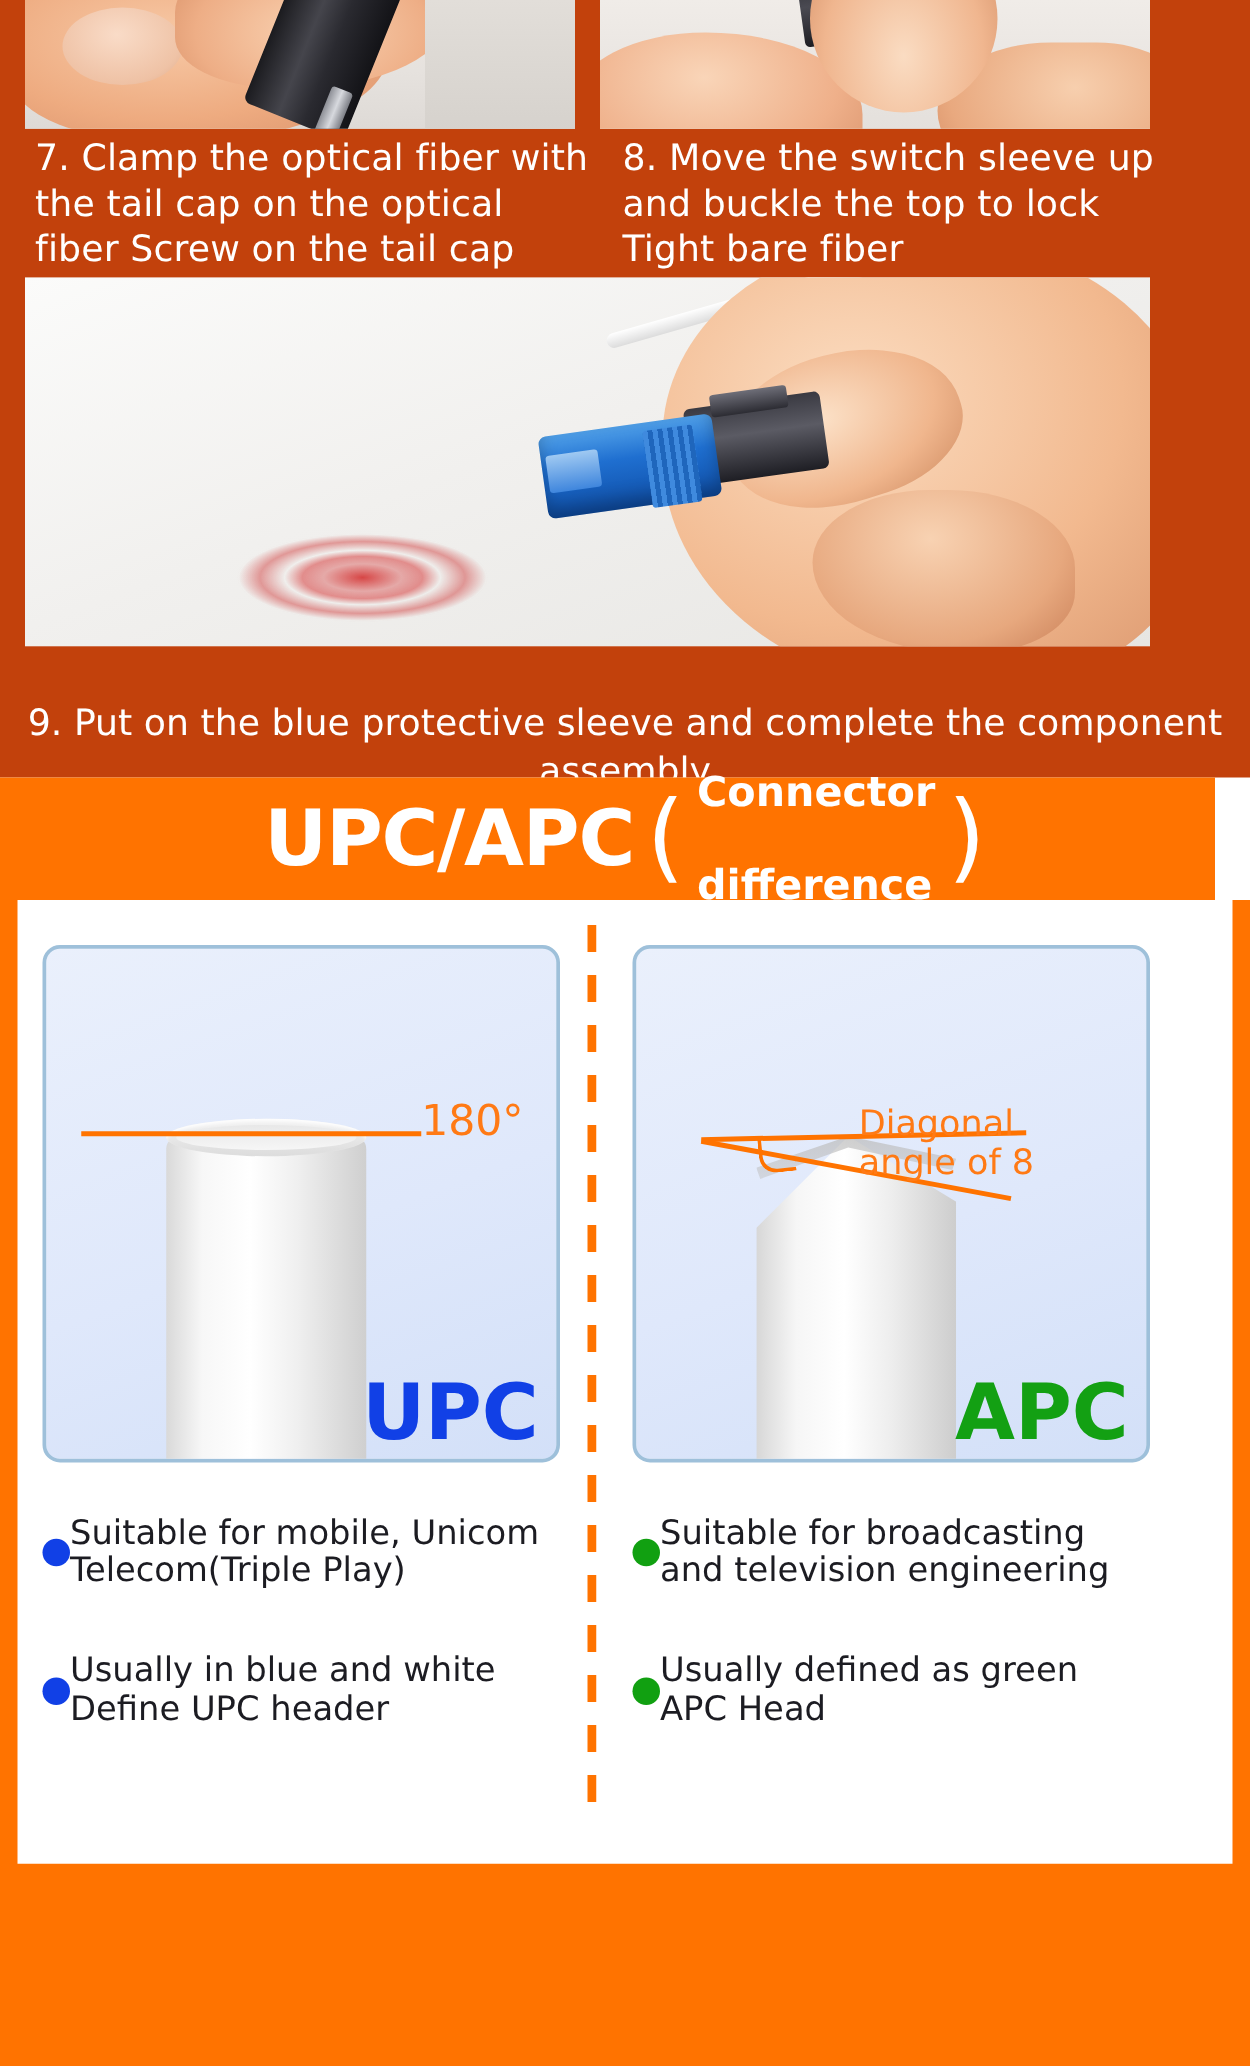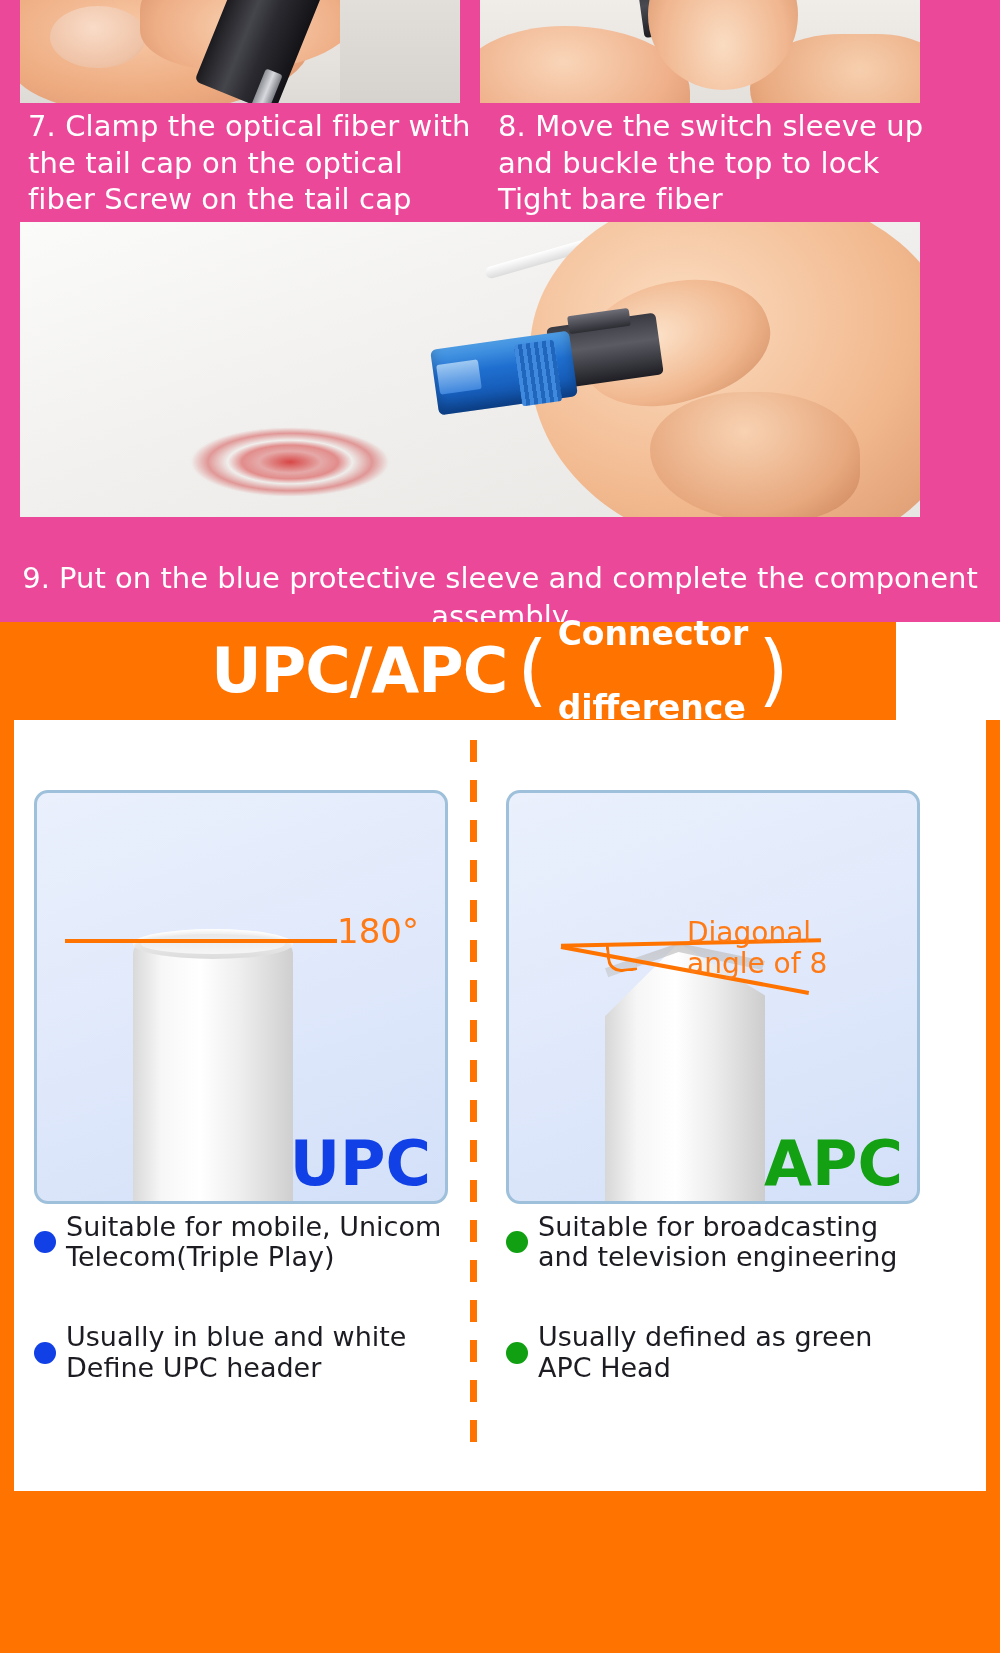--- a/index.html
+++ b/index.html
@@ -1,20 +1,20 @@
 <!DOCTYPE html>
 <html><head>
 <meta charset="utf-8">
 <style>
   html,body{margin:0;padding:0;background:#fff;}
   body{width:1000px;height:1653px;font-family:"DejaVu Sans","Liberation Sans",sans-serif;-webkit-font-smoothing:antialiased;}
   .page{position:relative;width:1000px;height:1653px;overflow:hidden;background:#fff;}
 
   
-  .steps{position:absolute;left:0;top:0;width:1000px;height:622px;background:#ec4899;}
+  .steps{position:absolute;left:0;top:0;width:1000px;height:622px;background:#c2410c;}
   .photo-row{position:absolute;display:flex;gap:20px;left:20px;top:0;}
   .photo{position:relative;overflow:hidden;background:#e9e7e4;}
   .ph7{width:440px;height:103px;}
   .ph8{width:440px;height:103px;}
 
   
   .ph7 .bg{position:absolute;inset:0;background:
       linear-gradient(180deg,#efe7e0 0%,#e6e2de 55%,#dedad6 100%);}
   .ph7 .finger{position:absolute;left:-10px;top:-6px;width:300px;height:120px;border-radius:0 0 70% 50%;
       background:radial-gradient(ellipse at 40% 30%,#f7c9a6 0%,#eeab80 55%,#d8906a 100%);}
@@ -70,37 +70,37 @@
   .ph9 .fcBlack{position:absolute;left:530px;top:98px;width:110px;height:62px;transform:rotate(-8deg);
       background:linear-gradient(180deg,#3a3a42 0%,#5b5b64 42%,#1e1e24 100%);border-radius:5px;}
   .ph9 .fcLatch{position:absolute;left:548px;top:90px;width:62px;height:18px;transform:rotate(-8deg);
       background:linear-gradient(180deg,#6e6e78,#2c2c33);border-radius:3px;}
   .ph9 .redring{position:absolute;left:170px;top:205px;width:200px;height:70px;border-radius:50%;
       background:radial-gradient(ellipse at 50% 50%,rgba(210,40,40,.85) 0%,rgba(210,40,40,.35) 22%,rgba(214,60,60,.55) 34%,rgba(255,255,255,0) 44%,rgba(205,45,45,.45) 58%,rgba(255,255,255,0) 70%,rgba(200,45,45,.3) 86%,rgba(255,255,255,0) 100%);
       filter:blur(.4px);}
   .cap9{position:absolute;left:0;top:532px;width:1000px;text-align:center;color:#fff;font-size:29px;line-height:1.3;margin-top:28px;}
 
   
-  .banner{position:absolute;left:0;top:622px;width:896px;height:98px;background:#ff7300;}
+  .banner{position:absolute;left:0;top:622px;width:972px;height:98px;background:#ff7300;}
   .bannerRow{position:absolute;left:0;top:0;width:1000px;height:98px;display:flex;align-items:center;justify-content:center;gap:10px;}
   .bannerMain{color:#fff;font-size:62px;font-weight:700;letter-spacing:-1px;line-height:1;}
   .paren{color:#fff;font-size:78px;font-weight:400;line-height:.82;}
   .bannerSub{display:flex;flex-direction:column;color:#fff;font-size:33px;font-weight:700;line-height:1.04;gap:40px;}
 
   
   .body{position:absolute;left:0;top:720px;width:1000px;height:785px;background:#fff;}
   .railL{position:absolute;left:0;top:720px;width:14px;height:785px;background:#ff7300;}
   .railR{position:absolute;right:0;top:720px;width:14px;height:785px;background:#ff7300;}
   .railB{position:absolute;left:0;top:1491px;width:1000px;height:162px;background:#ff7300;}
 
   .divider{position:absolute;left:470px;top:740px;width:7px;height:720px;
       background:repeating-linear-gradient(180deg,#ff7300 0px,#ff7300 22px,rgba(255,255,255,0) 22px,rgba(255,255,255,0) 40px);}
 
   .card{position:absolute;top:756px;height:408px;border:3px solid #9ec0da;border-radius:14px;overflow:hidden;
-      background:linear-gradient(160deg,#eaf0fc 0%,#dfe8fb 55%,#d3e0f8 100%);margin-top:34px;}
+      background:linear-gradient(160deg,#eaf0fc 0%,#dfe8fb 55%,#d3e0f8 100%);}
   .cardL{left:34px;width:408px;}
   .cardR{left:506px;width:408px;}
 
   
   .upcFer{position:absolute;left:96px;top:150px;width:160px;height:262px;
       background:linear-gradient(90deg,#d9d9d9 0%,#f7f7f7 18%,#ffffff 42%,#efefef 66%,#cfcfcf 100%);
       border-radius:10px 10px 0 0;}
   .upcTop{position:absolute;left:96px;top:136px;width:160px;height:30px;border-radius:50%;
       background:linear-gradient(180deg,#f4f4f4,#dcdcdc);box-shadow:inset 0 2px 3px rgba(255,255,255,.9);}
   .upcTop2{position:absolute;left:104px;top:141px;width:144px;height:20px;border-radius:50%;
@@ -121,21 +121,21 @@
   .apcArc{position:absolute;left:98px;top:150px;width:26px;height:26px;border-left:3px solid #ff7300;
       border-bottom:3px solid #ff7300;border-radius:0 0 0 14px;transform:rotate(-6deg);}
   .lblDiag{position:absolute;left:178px;top:124px;width:170px;color:#ff7a15;font-size:28px;line-height:1.12;}
 
   .tagUPC{position:absolute;right:14px;bottom:6px;color:#1140e6;font-size:62px;font-weight:700;line-height:1;text-align:center;}
   .tagAPC{position:absolute;right:14px;bottom:6px;color:#13a013;font-size:62px;font-weight:700;line-height:1;}
 
   .bullets{position:absolute;width:450px;}
   .bulletsL{left:34px;top:1212px;}
   .bulletsR{left:506px;top:1212px;}
-  .bullet{position:relative;display:flex;align-items:center;gap:10px;margin-bottom:50px;}
+  .bullet{position:relative;display:flex;align-items:center;margin-bottom:50px;}
   .dot{flex:0 0 auto;width:22px;height:22px;border-radius:50%;}
   .dotBlue{background:#1140e6;}
   .dotGreen{background:#11a011;}
   .btxt{color:#1c1c22;font-size:27px;line-height:1.12;white-space:pre-line;}
   .btxtR{width:440px;}
 </style>
 </head>
 <body>
 
 <div class="page">

